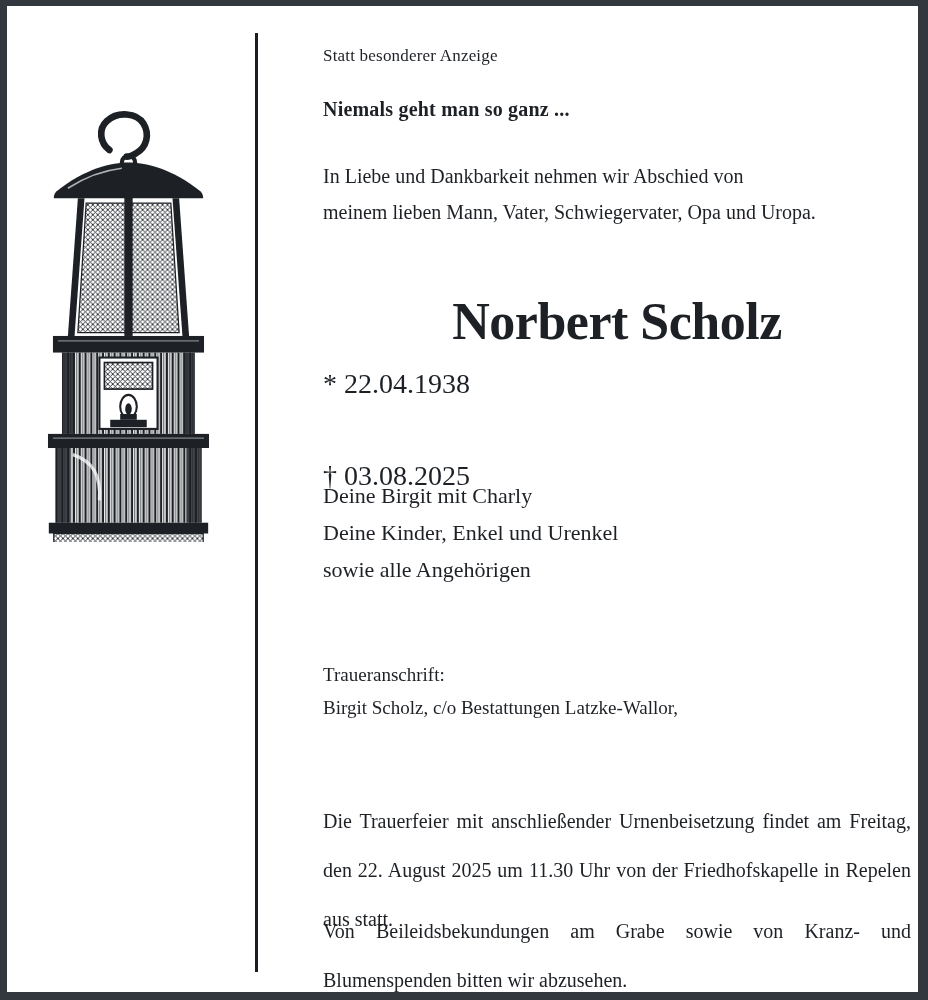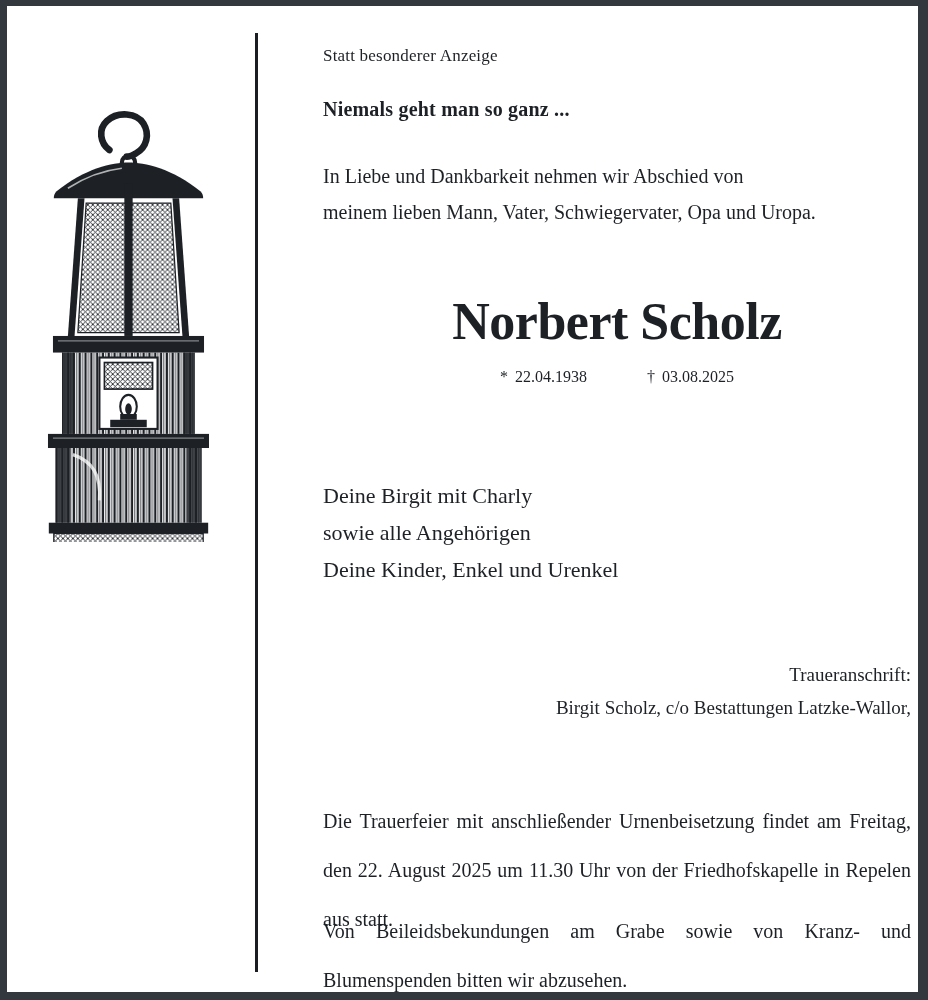--- a/index.html
+++ b/index.html
@@ -43,24 +43,24 @@
     left: 300px;
     top: 0;
     width: 588px;
     height: 100%;
   }
   .block { position: absolute; left: 16px; width: 588px; }
   .preline   { top: 40px;  font-size: 17px; letter-spacing: 0.2px; }
   .motto     { top: 92px;  font-size: 20px; font-weight: 700; letter-spacing: 0.2px; }
   .intro     { top: 152px; font-size: 20px; line-height: 36px; }
   .name      { top: 287px; font-size: 52px; font-weight: 700; text-align: center; letter-spacing: -0.5px; line-height: 1.1; }
-  .dates     { top: 362px; font-size: 16px; display: flex; justify-content: center; gap: 60px; }
+  .dates     { top: 362px; font-size: 28px; display: flex; justify-content: center; gap: 60px; flex-direction: column; }
   .dates .sym { margin-right: 7px; }
   .mourners  { top: 471px; font-size: 22px; line-height: 37px; text-align: left; }
-  .address   { top: 652px; font-size: 19px; line-height: 33px; text-align: right; }
+  .address   { top: 652px; font-size: 19px; line-height: 33px; text-align: left; }
   .para      { font-size: 20px; line-height: 49px; text-align: justify; }
   .ceremony  { top: 791px; }
   .condolence{ top: 901px; }
 </style>
 </head>
 <body>
 
 <div class="frame">
   <div class="card">
 
@@ -132,22 +132,22 @@
 
       <div class="block name">Norbert Scholz</div>
 
       <div class="block dates">
         <span><span class="sym">*</span><span>22.04.1938</span></span>
         <span><span class="sym">†</span><span>03.08.2025</span></span>
       </div>
 
       <div class="block mourners">
         <div>Deine Birgit mit Charly</div>
+        <div>Deine Kinder, Enkel und Urenkel</div>
         <div>sowie alle Angehörigen</div>
-        <div>Deine Kinder, Enkel und Urenkel</div>
       </div>
 
       <div class="block address">
         <div>Traueranschrift:</div>
         <div>Birgit Scholz, c/o Bestattungen Latzke-Wallor,</div>
       </div>
 
       <div class="block para ceremony">Die Trauerfeier mit anschließender Urnenbeisetzung findet am Freitag, den 22. August 2025 um 11.30 Uhr von der Friedhofskapelle in Repelen aus statt.</div>
 
       <div class="block para condolence">Von Beileidsbekundungen am Grabe sowie von Kranz- und Blumenspenden bitten wir abzusehen.</div>

